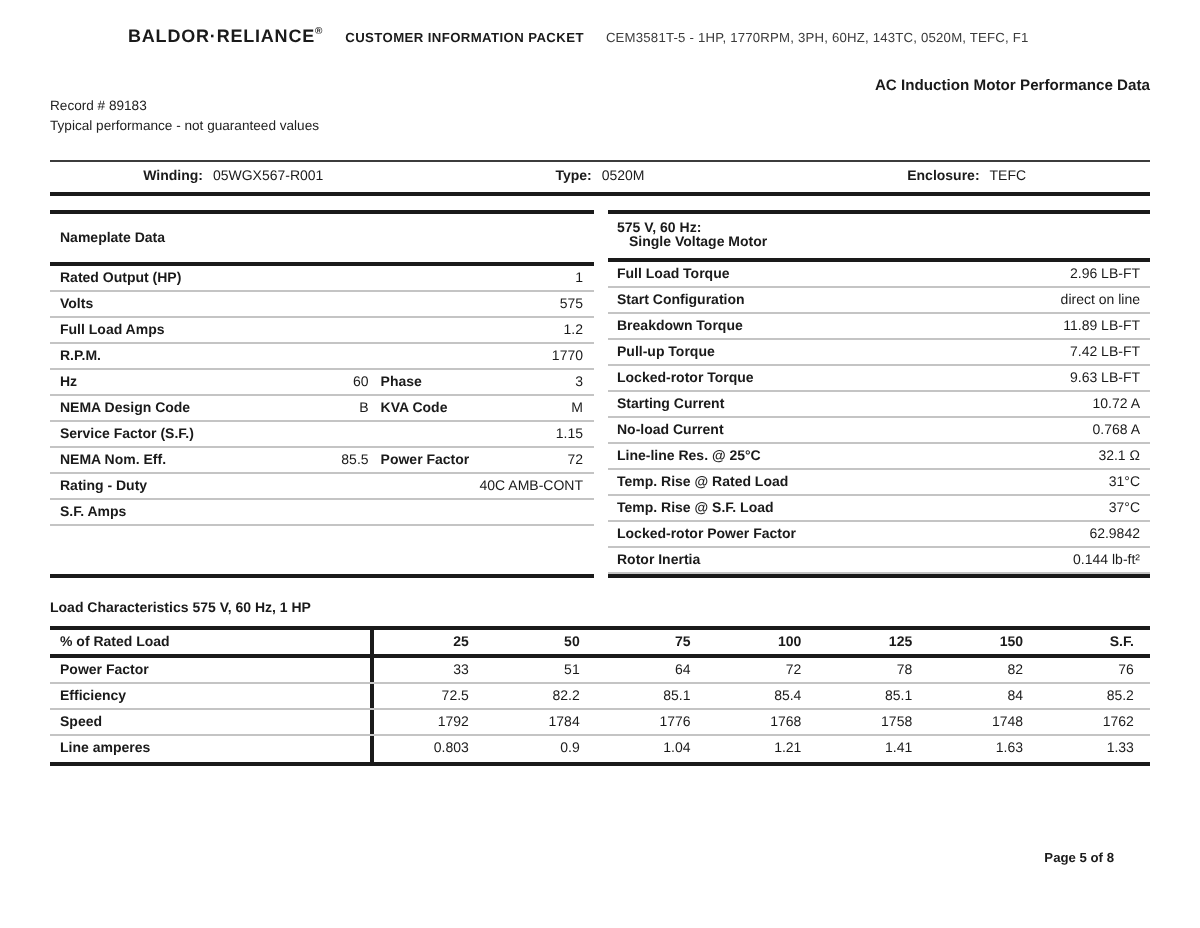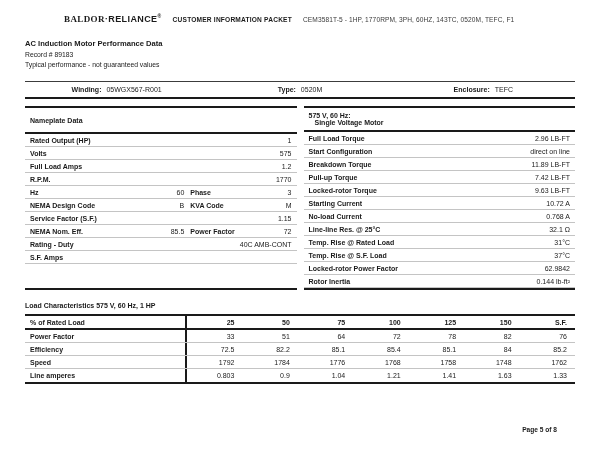--- a/index.html
+++ b/index.html
@@ -8,29 +8,29 @@
     font-family:"Liberation Sans","DejaVu Sans",sans-serif;
     color:#1a1a1a;
     position:relative;
     overflow:hidden;
   }
   .page { position:absolute; inset:0; padding:13px 25px 0 25px; }
 
   
   .doc-header { display:flex; align-items:baseline; gap:11px; white-space:nowrap; }
   .logo { font-size:9px; font-weight:bold; letter-spacing:0.4px; }
-  .logo .serif { font-family:Liberation Serif, serif;padding-left:39px; }
+  .logo .serif { font-family:Liberation Sans, sans-serif;padding-left:39px; }
   .logo .ital  { }
   .logo sup { font-size:5px; }
   .packet-title { font-size:6.6px; font-weight:bold; letter-spacing:0.2px; }
   .model-line { font-size:6.6px; color:#3a3a3a; letter-spacing:0.1px; }
 
   
   .title-block { margin-top:15px; }
-  .title-block .t1 { font-size:7.6px; font-weight:bold; }
+  .title-block .t1 { font-size:7.6px; font-weight:bold;text-align:right; }
   .title-block .t2, .title-block .t3 { font-size:6.8px; margin-top:3px; color:#222; }
 
   
   .info-strip {
     margin-top:13px; height:18px;
     border-top:1px solid #3c3c3c; border-bottom:2px solid #1a1a1a;
     display:flex; align-items:center; font-size:7px;
   }
   .info-cell { flex:1; text-align:center; }
   .info-cell .lbl { font-weight:bold; }

